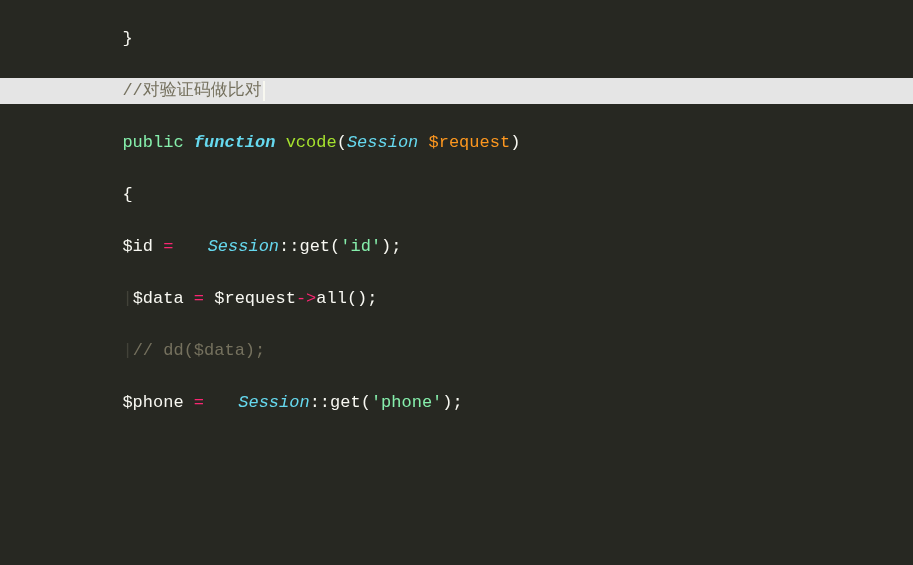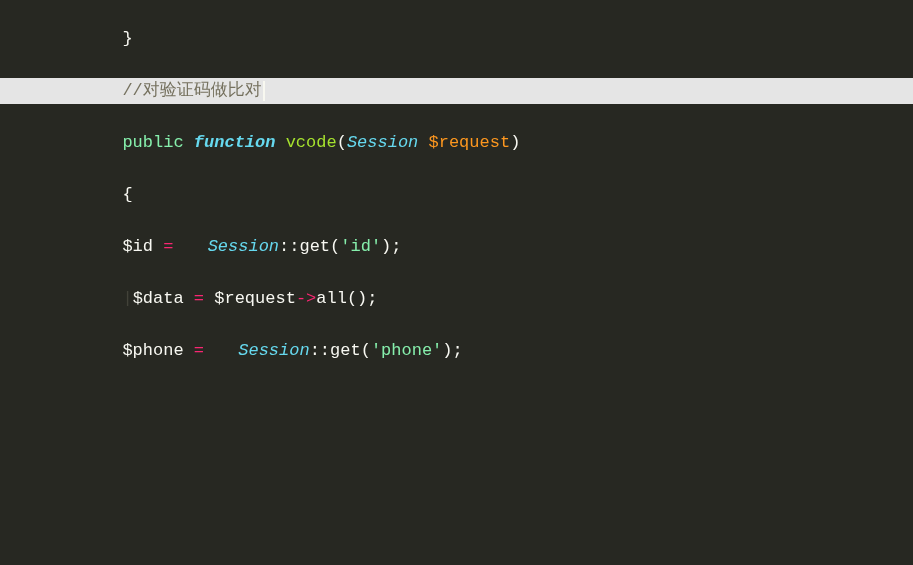--- a/index.html
+++ b/index.html
@@ -57,20 +57,21 @@
 </head>
 <body>
 
 <div class="code-area">
 <span class="line">            <span class="punct">}</span></span>
 <span class="line cursor-line">            <span class="comment">//对验证码做比对</span><span class="cursor"></span></span>
 <span class="line">            <span class="keyword">public</span> <span class="storage">function</span> <span class="function-name">vcode</span><span class="punct">(</span><span class="type">Session</span> <span class="variable">$request</span><span class="punct">)</span></span>
 <span class="line">            <span class="punct">{</span></span>
 <span class="line">            <span class="punct">$id</span> <span class="operator">=</span> <span class="class-name">Session</span><span class="punct">::</span><span class="method-call">get</span><span class="punct">(</span><span class="string">'id'</span><span class="punct">);</span></span>
 <span class="line">            <span class="indent-guide">|</span><span class="punct">$data</span> <span class="operator">=</span> <span class="punct">$request</span><span class="operator">-&gt;</span><span class="method-call">all</span><span class="punct">();</span></span>
+<span class="line">            <span class="indent-guide">|</span><span class="comment">// dd($data);</span></span>
 <span class="line">            <span class="punct">$phone</span> <span class="operator">=</span> <span class="class-name">Session</span><span class="punct">::</span><span class="method-call">get</span><span class="punct">(</span><span class="string">'phone'</span><span class="punct">);</span></span>
 
 
 
 
 
 
 
 
 

